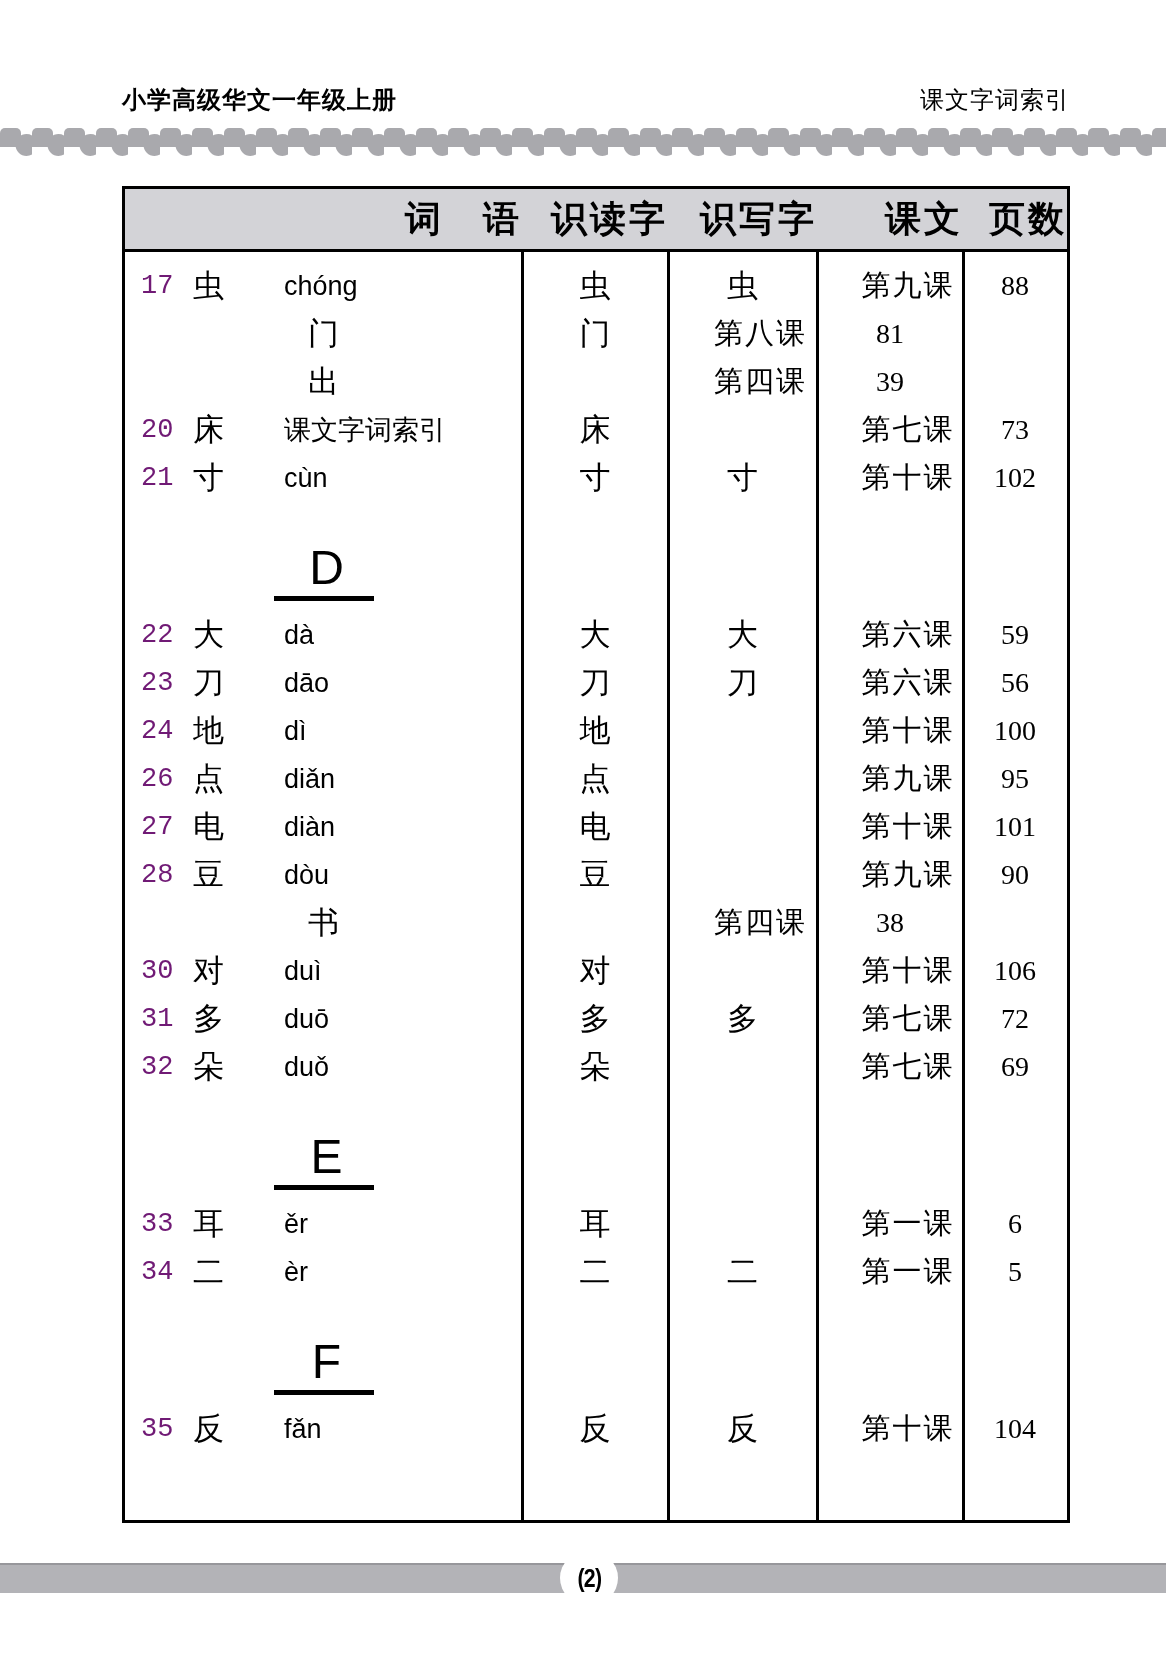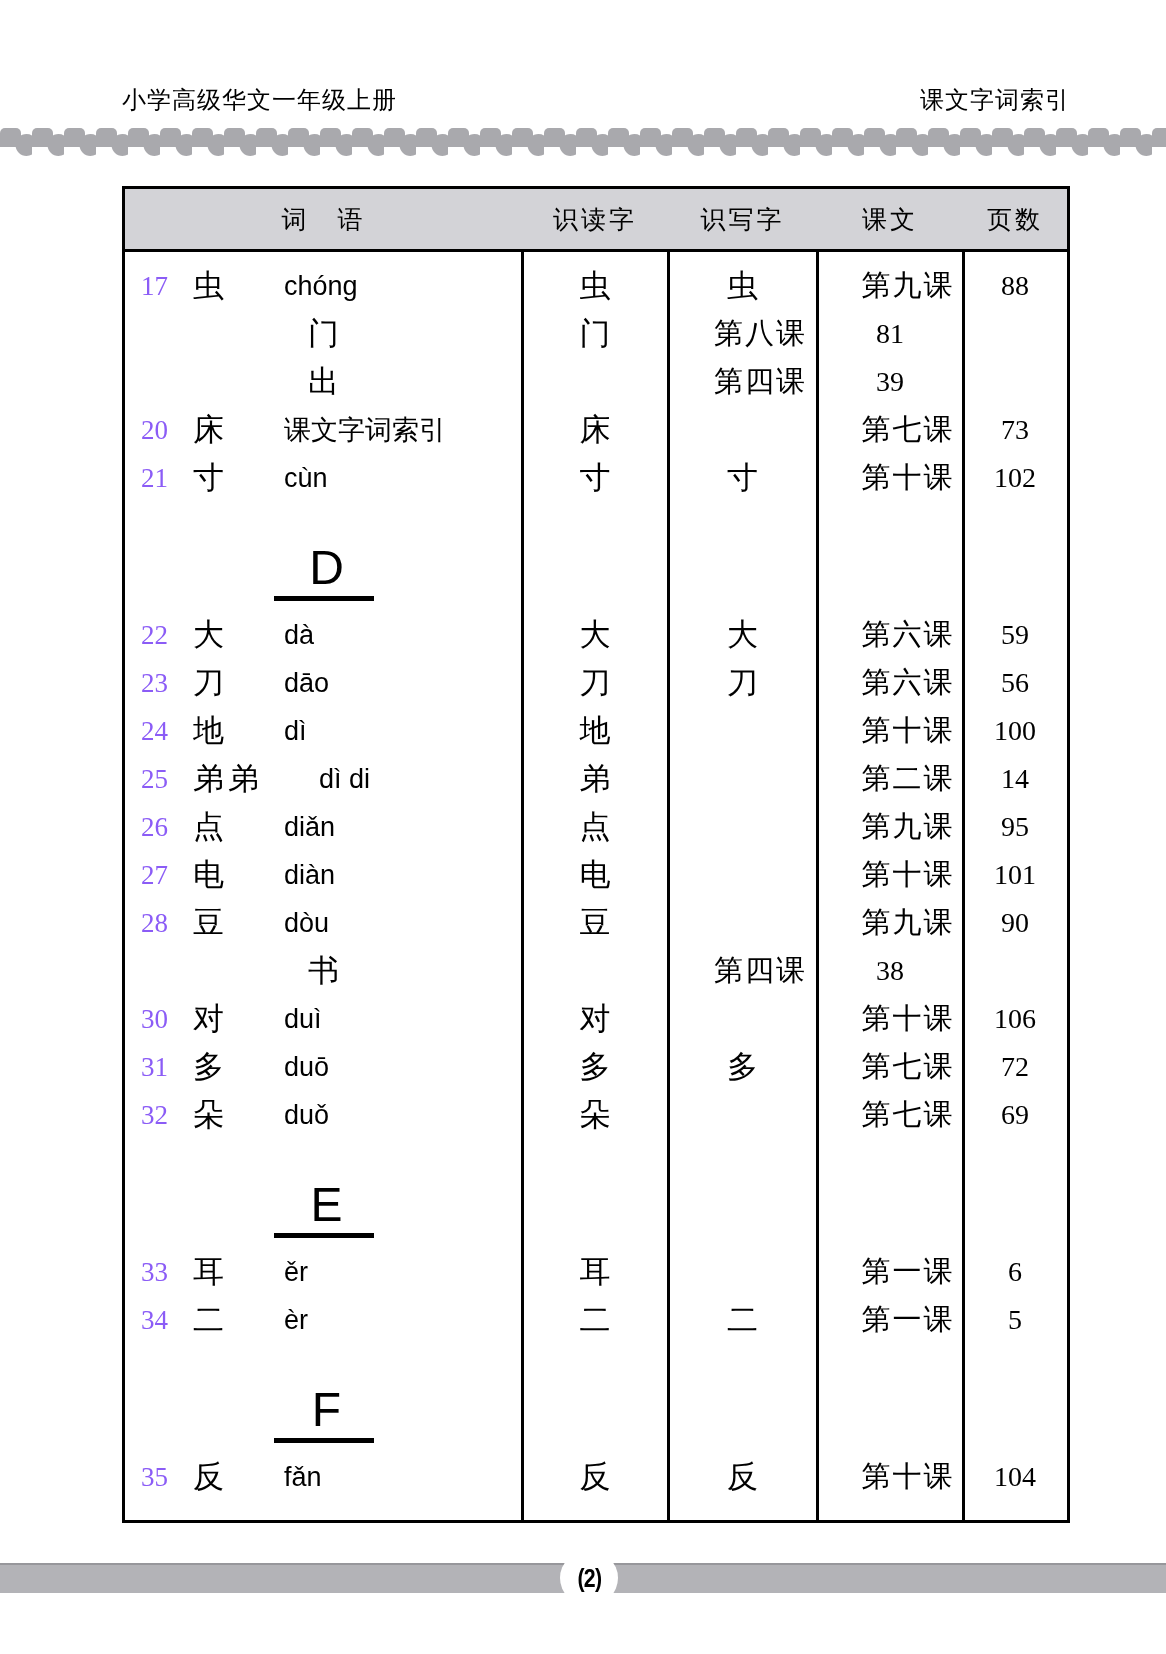--- a/index.html
+++ b/index.html
@@ -5,55 +5,55 @@
   html,body { margin:0; padding:0; background:#ffffff; }
   .page {
     position:relative; width:1166px; height:1654px; background:#ffffff;
     font-family:"Liberation Sans", sans-serif; color:#000;
     overflow:hidden;
   }
 
   
   .running-head-left {
     position:absolute; left:122px; top:84px;
-    font-size:24px; font-weight:normal; letter-spacing:1px;
+    font-size:24px; font-weight:bold; letter-spacing:1px;
   }
   .running-head-right {
     position:absolute; right:96px; top:84px;
     font-size:24px; font-weight:normal; letter-spacing:1px;
   }
 
   
   .wave-band { position:absolute; left:0; top:128px; width:1166px; height:30px; }
 
   
   .index-table {
     position:absolute; left:122px; top:186px; width:948px; height:1337px;
     border:3px solid #000; box-sizing:border-box; background:#fff;
   }
   .thead {
     height:60px; background:#d3d3d7; border-bottom:3px solid #000;
     display:grid; grid-template-columns:397px 146px 149px 146px 1fr;
     align-items:center;
   }
   .thead .th {
-    text-align:center; font-size:25px; font-weight:normal; letter-spacing:3px;
+    text-align:right; font-size:36px; font-weight:bold; letter-spacing:3px;
   }
   .tbody { position:relative; padding-top:10px; }
   .v-divider { position:absolute; top:0; width:3px; background:#000; height:1271px; z-index:2; }
   .vd1 { left:396px; } .vd2 { left:542px; } .vd3 { left:691px; } .vd4 { left:837px; }
 
   .t-row {
     height:48px; display:grid; grid-template-columns:397px 146px 149px 146px 1fr;
     align-items:center;
   }
   .c-word-cell { display:flex; align-items:center; padding-left:16px; }
   .row-num {
-    width:52px; font-size:27px; font-family:Liberation Serif, serif;
-    color:#8b5cf6; flex:none;
+    width:52px; font-size:27px; font-family:Liberation Mono, monospace;
+    color:#701a75; flex:none;
   }
   .hanzi {
     font-family:"Liberation Serif", serif; font-size:31px; letter-spacing:4px;
     margin-right:16px; white-space:nowrap;
   }
   .pinyin { font-size:27px; font-family:"Liberation Sans", sans-serif; white-space:nowrap;margin-left:40px; }
   .c-center {
     text-align:center; font-family:"Liberation Serif", serif; font-size:31px;
   }
   .c-lesson { font-size:29px; letter-spacing:2px;padding-left:36px; }
@@ -203,31 +203,20 @@
       <span class="row-num">24</span>
       <span class="hanzi">地</span>
       <span class="pinyin">dì</span>
     </div>
     <div class="c-center">地</div>
     <div class="c-center"></div>
     <div class="c-center c-lesson">第十课</div>
     <div class="c-center c-page">100</div>
   </div>
 
-  <div class="t-row">
-    <div class="c-word-cell">
-      <span class="row-num">25</span>
-      <span class="hanzi">弟弟</span>
-      <span class="pinyin">dì di</span>
-    </div>
-    <div class="c-center">弟</div>
-    <div class="c-center"></div>
-    <div class="c-center c-lesson">第二课</div>
-    <div class="c-center c-page">14</div>
-  </div>
 
   <div class="t-row">
     <div class="c-word-cell">
       <span class="row-num">26</span>
       <span class="hanzi">点</span>
       <span class="pinyin">diǎn</span>
     </div>
     <div class="c-center">点</div>
     <div class="c-center"></div>
     <div class="c-center c-lesson">第九课</div>

